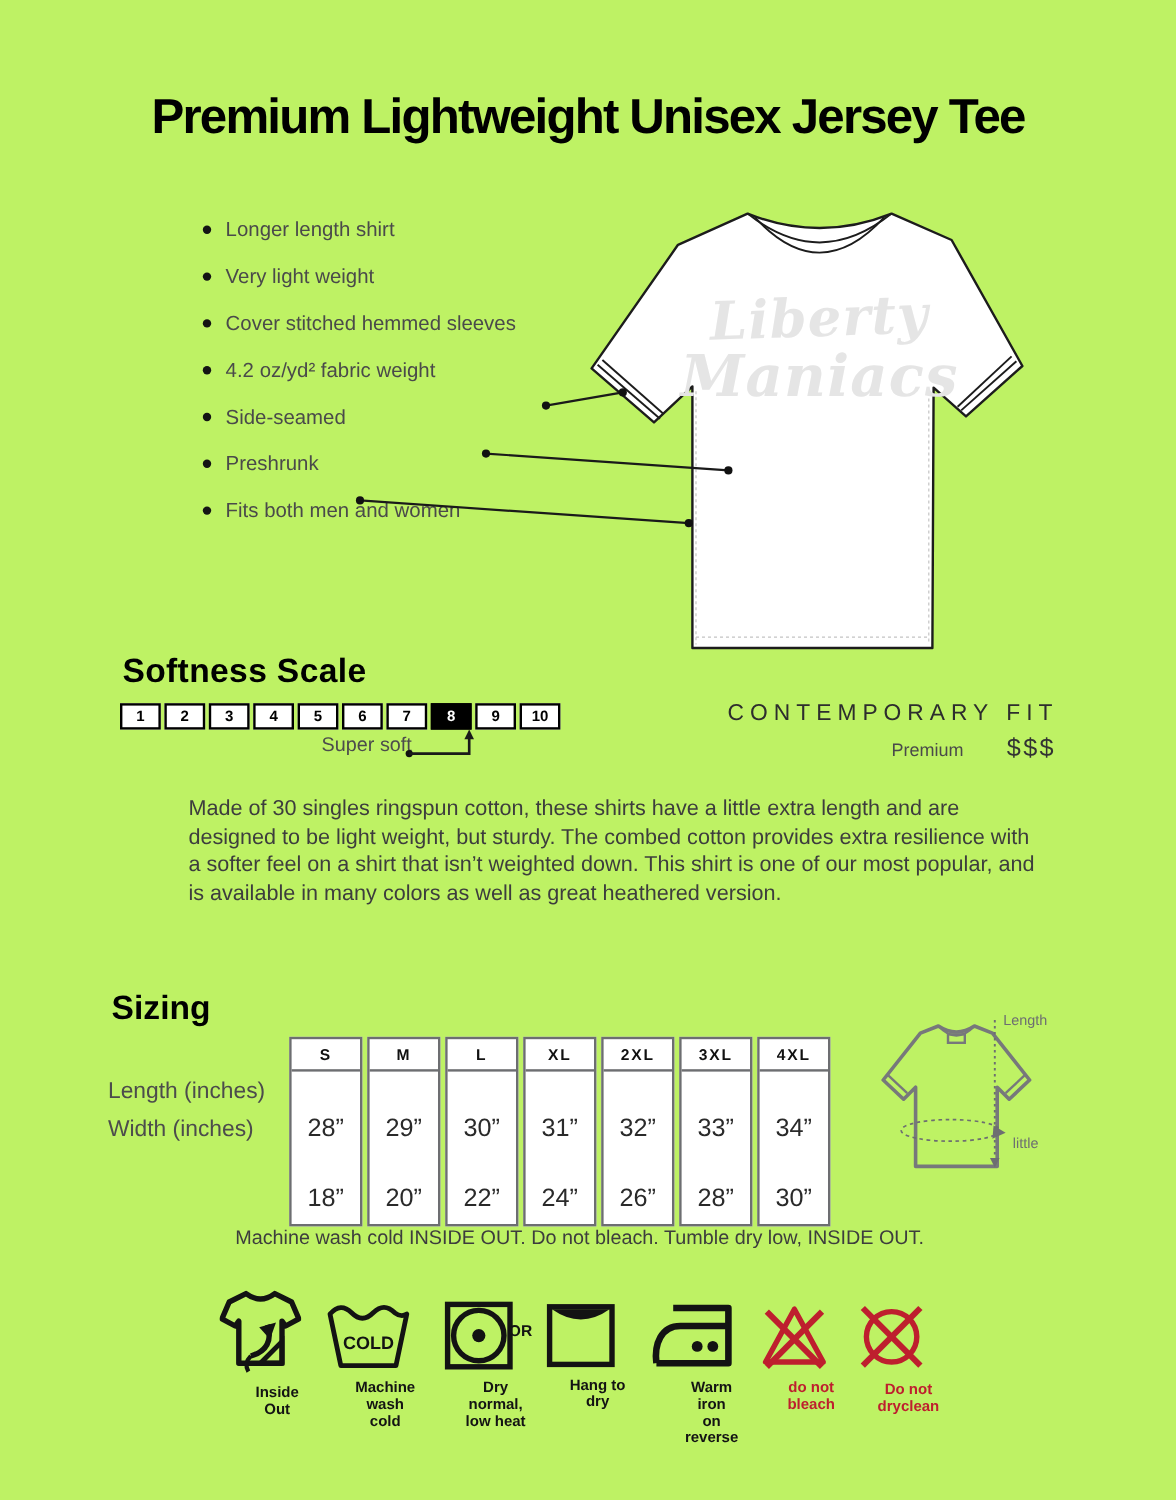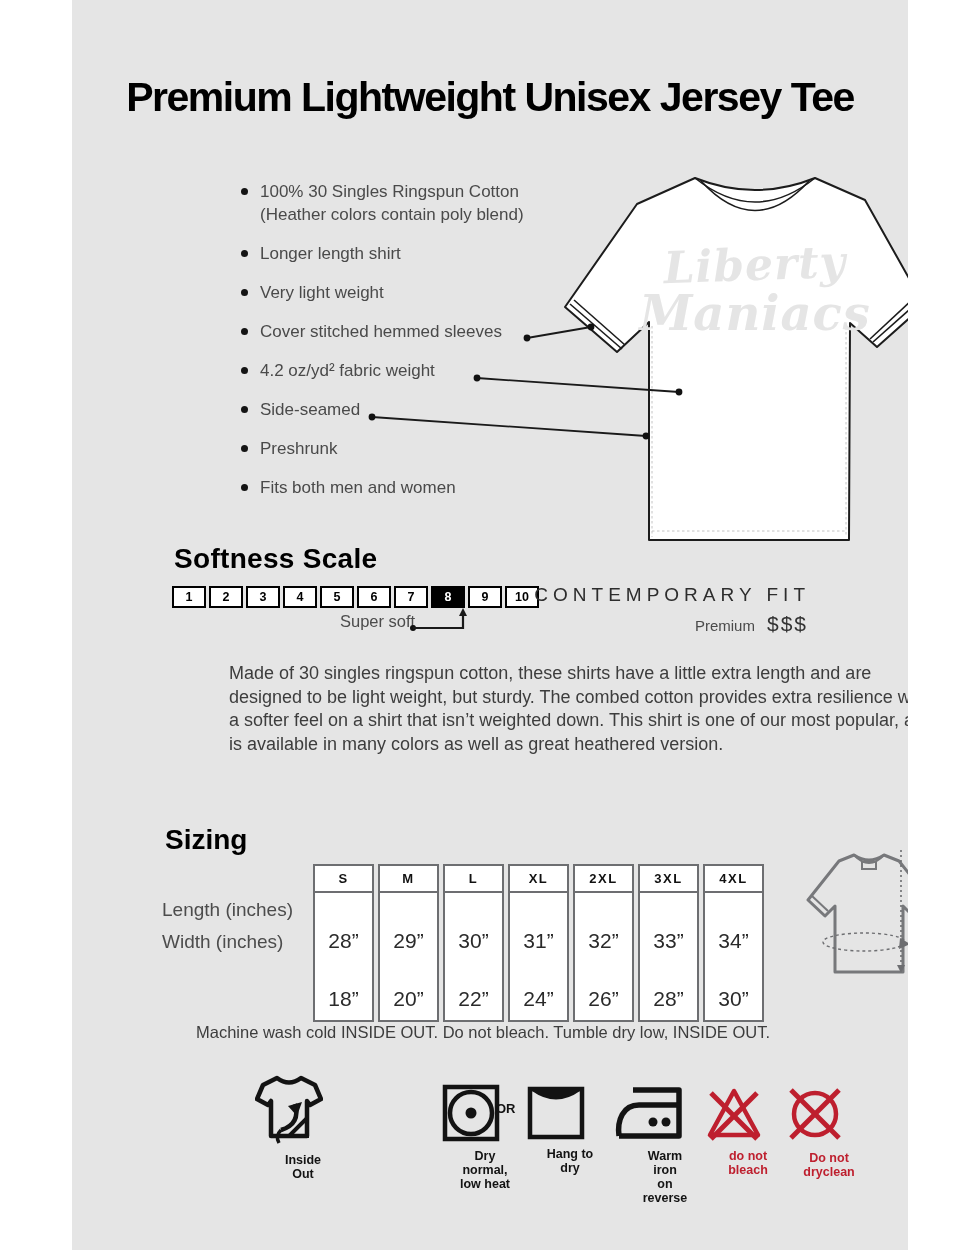--- a/index.html
+++ b/index.html
@@ -1,18 +1,18 @@
 <!DOCTYPE html>
 <html style="--warning_red: #be1f2e; --softness_selected_bg: #000000; --watermark_gray: #e5e5e5; --diagram_gray: #77787b;"><head>
 <meta charset="utf-8">
 <style>
   * { margin:0; padding:0; box-sizing:border-box; }
   html,body { background:#fff; }
   body { font-family:"Liberation Sans", sans-serif; color:#222; }
-  #page { position:relative; width:836px; height:1250px; background:#e5e5e5; overflow:hidden; margin:0 auto; }
+  #page { position:relative; width:980px; height:1250px; background:#bef264; overflow:hidden; margin:0 auto; }
 
   .page-title { position:absolute; top:74px; left:0; right:0; text-align:center;
     font-size:41px; font-weight:800; letter-spacing:-1.5px; color:#000; }
 
   
   .features { position:absolute; left:168px; top:180px; width:302px; list-style:none; }
   .features li { position:relative; padding-left:20px; margin-bottom:16px;
     font-size:17px; line-height:23px; color:#4a4a4a; }
   .features li::before { content:""; position:absolute; left:1px; top:8px;
     width:7px; height:7px; border-radius:50%; background:#141414; }
@@ -33,21 +33,21 @@
   .softness-heading { position:absolute; left:102px; top:543px; font-size:28px; font-weight:800; color:#000; letter-spacing:0.3px; }
   .scale { position:absolute; left:100px; top:586px; display:flex; gap:3px; }
   .scale-box { width:34px; height:22px; border:2.5px solid #000; background:#fff;
     display:flex; align-items:center; justify-content:center;
     font-size:12.5px; font-weight:700; color:#000; }
   .scale-box.selected { background:var(--softness_selected_bg,#000); color:#fff; border-color:var(--softness_selected_bg,#000); }
   .soft-note { position:absolute; left:268px; top:612px; font-size:16.5px; color:#4c4c4c; }
 
   
   .fit-label { position:absolute; right:98px; top:584px; font-size:19px; letter-spacing:5px; color:#2d2d2d; }
-  .fit-row { position:absolute; right:100px; top:612px; display:flex; align-items:baseline; gap:12px;margin-left:45px; }
+  .fit-row { position:absolute; right:100px; top:612px; display:flex; align-items:baseline; gap:36px;margin-left:45px; }
   .fit-tier { font-size:15px; color:#4a4a4a; }
   .fit-price { font-size:21px; color:#333; letter-spacing:2px; }
 
   .description { position:absolute; left:157px; top:662px; width:712px;
     font-size:18px; line-height:23.5px; color:#3d3d3d; letter-spacing:0; }
 
   
   .sizing-heading { position:absolute; left:93px; top:824px; font-size:28px; font-weight:800; color:#000; }
   .row-label { position:absolute; left:90px; font-size:19px; color:#4c4c4c; }
   .row-label.length { top:899px; }
@@ -76,21 +76,20 @@
   .cold-text { font-family:"Liberation Sans", sans-serif; font-weight:bold; font-size:15px; text-anchor:middle; fill:#131313; }
 </style>
 </head>
 <body>
 
 <div id="page">
 
   <h1 class="page-title">Premium Lightweight Unisex Jersey Tee</h1>
 
   <ul class="features">
-    <li>100% 30 Singles Ringspun Cotton (Heather colors contain poly blend)</li>
     <li>Longer length shirt</li>
     <li>Very light weight</li>
     <li>Cover stitched hemmed sleeves</li>
     <li>4.2 oz/yd² fabric weight</li>
     <li>Side-seamed</li>
     <li>Preshrunk</li>
     <li>Fits both men and women</li>
   </ul>
 
   <div class="shirt-wrap">
@@ -235,20 +234,28 @@
       <path d="M22,4 L8,11 L2,25 L13,31 L16,27 L16,62 L52,62 L52,27 L55,31 L66,25 L60,11 L46,4 Q34,13 22,4 Z" fill="none" stroke="#131313" stroke-width="4.5" stroke-linejoin="round"></path>
       <path d="M52,62 L52,44 L34,62 Z" fill="none" stroke="#131313" stroke-width="4"></path>
       <path d="M26,56 Q46,50 40,30" fill="none" stroke="#131313" stroke-width="4.5"></path>
       <polygon points="33,32 47,28 42,42" fill="#131313"></polygon>
       <path d="M26,56 Q20,62 24,69" fill="none" stroke="#131313" stroke-width="3.5"></path>
     </svg>
     <div class="lab"><span>Inside Out</span><br>
       <span></span></div>
   </div>
 
+  <div class="care-item" style="left:269px; top:1084px; width:76px;">
+    <svg width="72" height="58" viewBox="0 0 72 58">
+      <path d="M4,11 C10,4 16,4 22,10 C28,16 34,16 40,10 C46,4 52,4 58,10 C62,13 65,13 68,11 L59,54 L13,54 Z" fill="none" stroke="#131313" stroke-width="4" stroke-linejoin="round"></path>
+      <text class="cold-text" x="36" y="40">COLD</text>
+    </svg>
+    <div class="lab"><span>Machine</span><br>
+      <span>wash cold</span></div>
+  </div>
 
   <div class="care-item" style="left:360px; top:1084px; width:78px;">
     <svg width="58" height="58" viewBox="0 0 58 58">
       <rect x="3" y="3" width="52" height="52" fill="none" stroke="#131313" stroke-width="4.5"></rect>
       <circle cx="29" cy="29" r="21" fill="none" stroke="#131313" stroke-width="4.5"></circle>
       <circle cx="29" cy="29" r="5.5" fill="#131313"></circle>
     </svg>
     <div class="lab"><span>Dry normal,</span><br>
       <span>low heat</span></div>
   </div>

